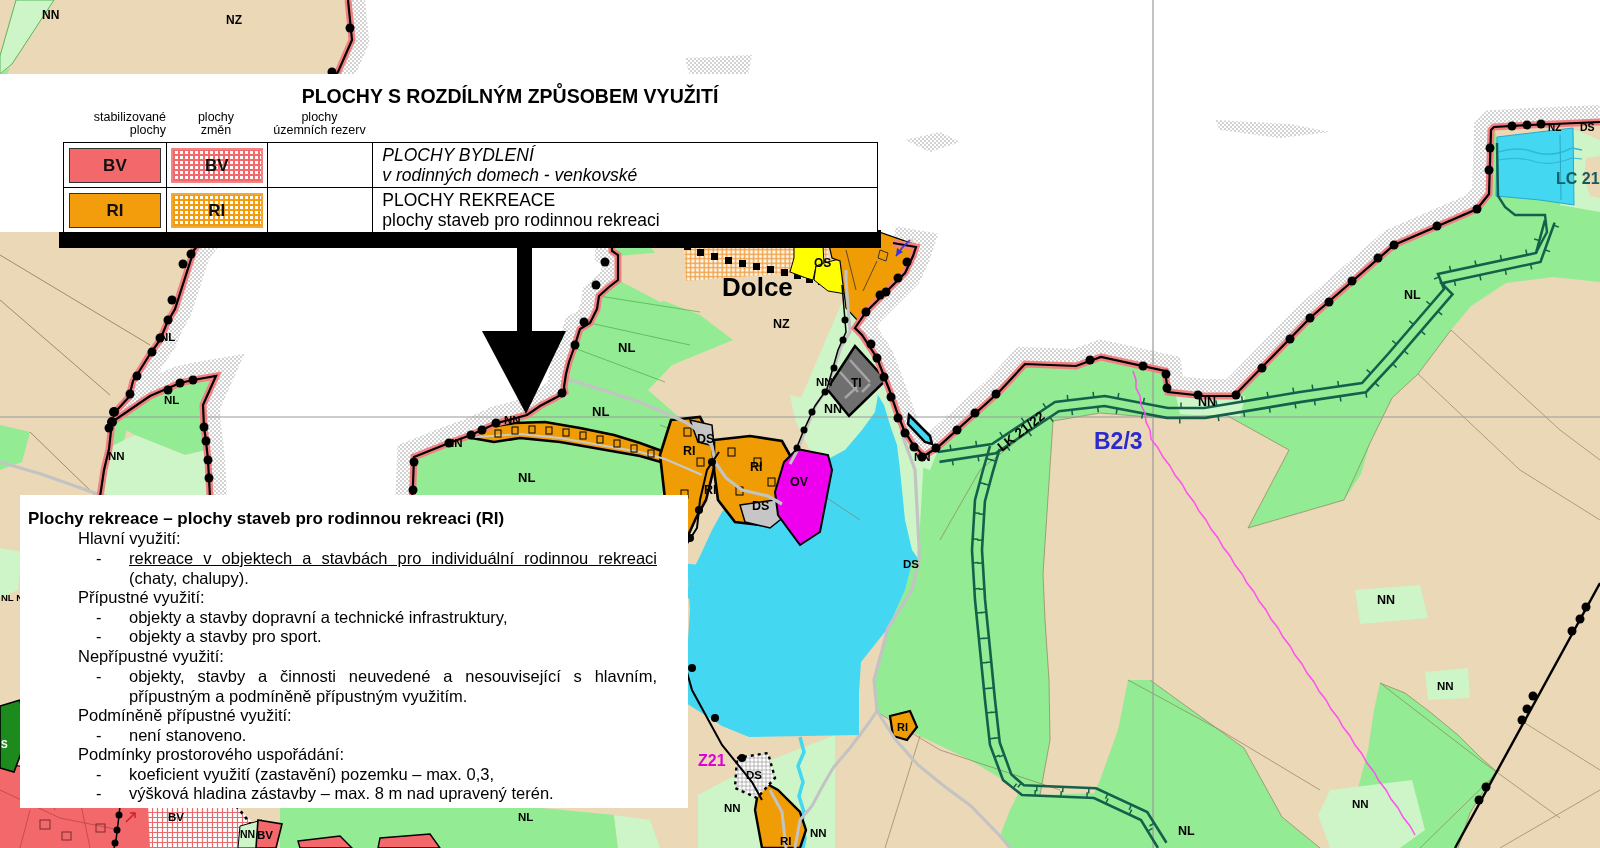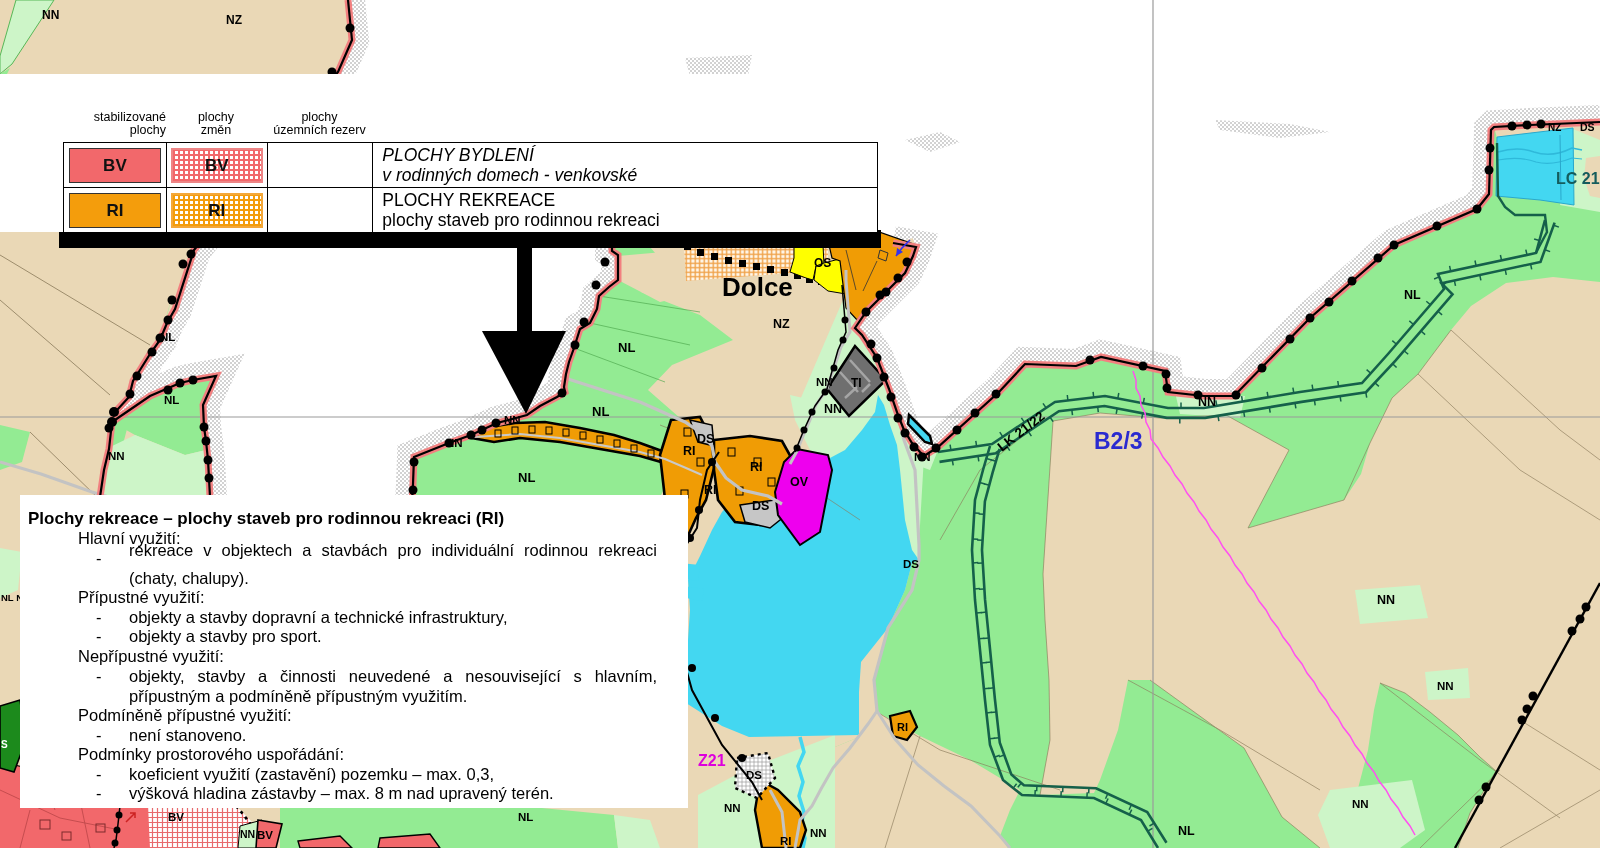--- a/index.html
+++ b/index.html
@@ -541,20 +541,21 @@
 <text x="698" y="766" font-size="16" font-weight="bold" fill="#dd00dd" font-family="Liberation Sans, sans-serif">Z21</text>
 <text x="675" y="536" font-size="9" font-weight="bold" fill="#4444dd" font-family="Liberation Sans, sans-serif">TS</text>
 <text x="1002" y="452" font-size="13.5" font-weight="bold" transform="rotate(-38 1002 452)" font-family="Liberation Sans, sans-serif">LK 21/22</text>
 
 <rect x="59" y="230" width="822" height="18" fill="#000"></rect>
 <rect x="517" y="248" width="15" height="85" fill="#000"></rect>
 <polygon points="482,331 566,331 526,414" fill="#000"></polygon>
 </svg>
 
 <div style="position:absolute;left:0;top:74px;width:878px;height:158px;background:#fff;">
+  <div style="position:absolute;left:145px;top:11px;width:730px;text-align:center;font-size:19.5px;font-weight:bold;">PLOCHY S ROZDÍLNÝM ZPŮSOBEM VYUŽITÍ</div>
   <div style="position:absolute;left:63px;top:37px;width:103px;text-align:right;font-size:12.5px;line-height:13px;">stabilizované<br>plochy</div>
   <div style="position:absolute;left:166px;top:37px;width:100px;text-align:center;font-size:12.5px;line-height:13px;">plochy<br>změn</div>
   <div style="position:absolute;left:266px;top:37px;width:107px;text-align:center;font-size:12.5px;line-height:13px;">plochy<br>územních rezerv</div>
   <table style="position:absolute;left:63px;top:68px;border-collapse:collapse;">
     <tbody>
           <tr>
       <td style="border:1px solid #000;width:102px;height:44px;padding:0;">
               <div style="width:90px;height:33px;margin:4px auto;background:#f2686b;border:1px solid #333;text-align:center;font-size:17px;font-weight:bold;line-height:33px;color:#111;">BV</div>
             </td>
       <td style="border:1px solid #000;width:100px;padding:0;">
@@ -574,21 +575,21 @@
       <td style="border:1px solid #000;padding:1px 0 1px 9px;font-size:17.5px;line-height:20px;">PLOCHY REKREACE<br>plochy staveb pro rodinnou rekreaci</td>
     </tr>
   </tbody>
       </table>
 </div>
 
 <div style="position:absolute;left:20px;top:495px;width:648px;height:313px;background:#fff;font-size:16.5px;line-height:19.6px;white-space:nowrap;padding-left:20px;">
   <div style="position:absolute;left:8px;top:14px;font-weight:bold;font-size:17px;">Plochy rekreace – plochy staveb pro rodinnou rekreaci (RI)</div>
   <div style="position:absolute;left:58px;top:34px;">Hlavní využití:</div>
   <div style="position:absolute;left:76px;top:54px;">-</div>
-  <div style="position:absolute;left:109px;top:46px;width:528px;text-align:justify;text-align-last:justify;white-space:normal;height:20px;overflow:hidden;">rekreace v&nbsp;objektech a stavbách pro individuální rodinnou rekreaci</div>
+  <div style="position:absolute;left:109px;top:54px;width:528px;text-align:justify;text-align-last:justify;white-space:normal;height:20px;overflow:hidden;text-decoration:underline;">rekreace v&nbsp;objektech a stavbách pro individuální rodinnou rekreaci</div>
   <div style="position:absolute;left:109px;top:74px;">(chaty, chalupy).</div>
   <div style="position:absolute;left:58px;top:93px;">Přípustné využití:</div>
   <div style="position:absolute;left:76px;top:113px;">-</div>
   <div style="position:absolute;left:109px;top:113px;">objekty a stavby dopravní a technické infrastruktury,</div>
   <div style="position:absolute;left:76px;top:132px;">-</div>
   <div style="position:absolute;left:109px;top:132px;">objekty a stavby pro sport.</div>
   <div style="position:absolute;left:58px;top:152px;">Nepřípustné využití:</div>
   <div style="position:absolute;left:76px;top:172px;">-</div>
   <div style="position:absolute;left:109px;top:172px;width:528px;text-align:justify;text-align-last:justify;white-space:normal;height:20px;overflow:hidden;">objekty, stavby a činnosti neuvedené a nesouvisející s&nbsp;hlavním,</div>
   <div style="position:absolute;left:109px;top:192px;">přípustným a podmíněně přípustným využitím.</div>

